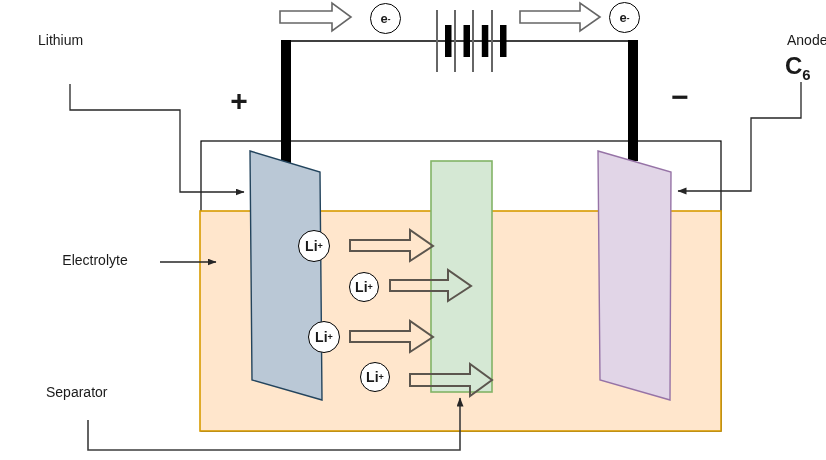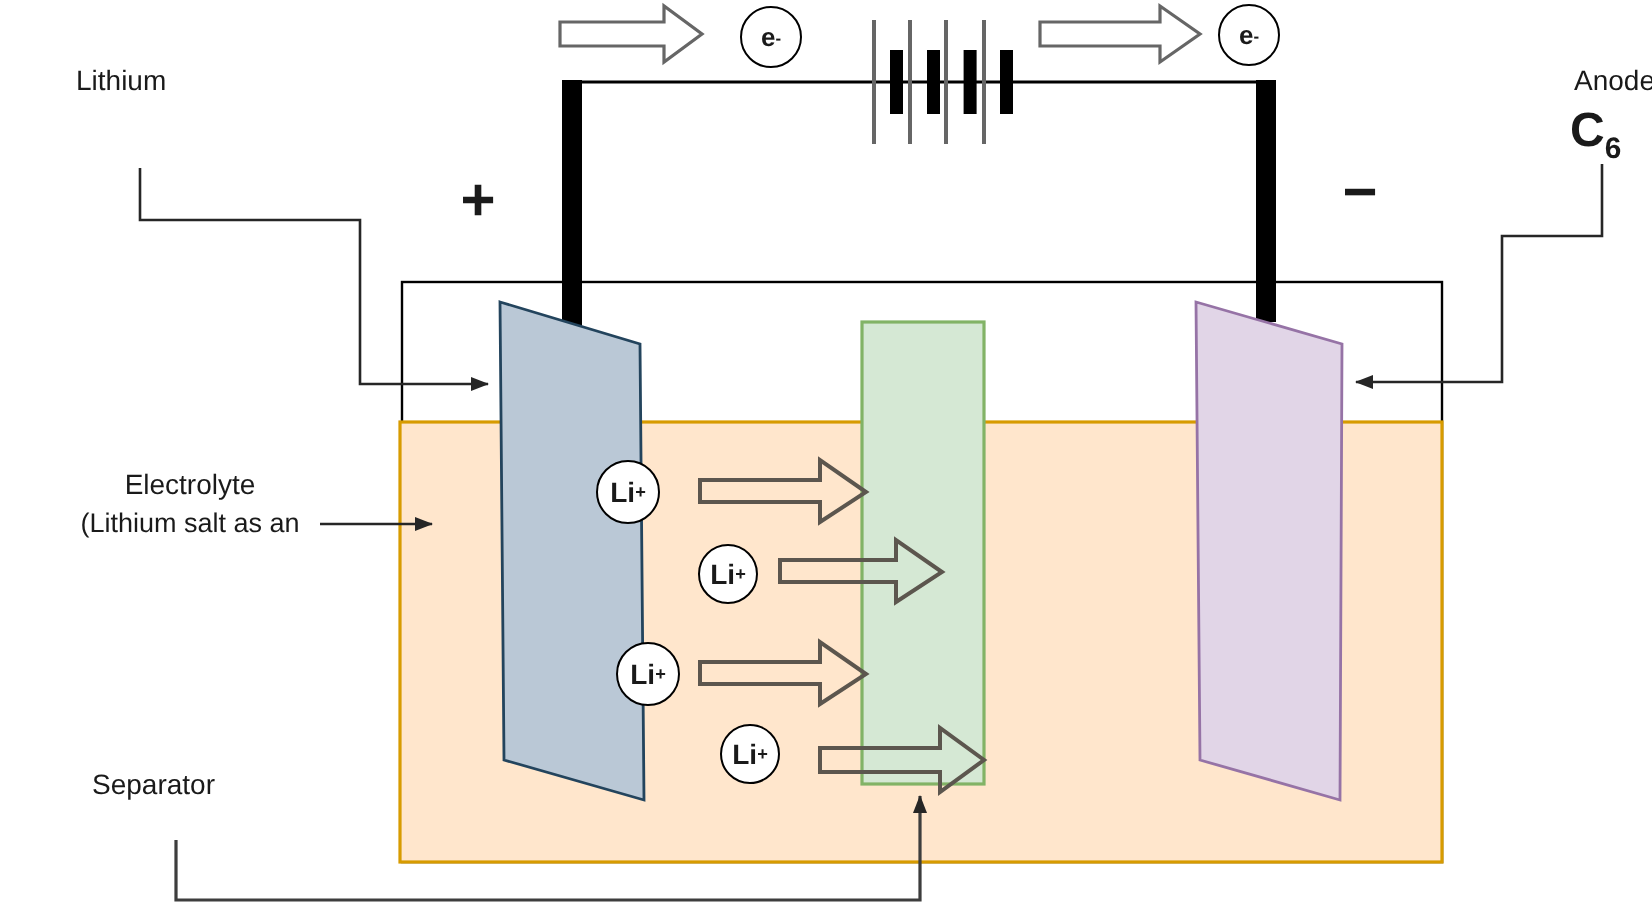--- a/index.html
+++ b/index.html
@@ -15,21 +15,21 @@
   .sign{font-weight:bold;font-size:30px;line-height:30px;text-align:center;width:30px;height:30px;}
   .badge{
     background:#fff;border:1.4px solid #000;border-radius:50%;
     display:flex;align-items:center;justify-content:center;
     font-weight:bold;box-sizing:border-box;
   }
   .badge sup{font-size:0.65em;line-height:0;}
   .e-badge{width:31px;height:31px;font-size:13px;}
   .li-badge{width:32px;height:32px;font-size:14px;}
   .li-badge.small{width:30px;height:30px;}
-  .elec-block{text-align:center;width:150px;font-size:13.5px;line-height:20px;}
+  .elec-block{text-align:center;width:150px;font-size:13.5px;line-height:20px;margin-top:18px;}
   .elec-block .t1{font-size:14px;}
 </style>
 </head>
 <body>
 
 <div class="canvas">
 
   <svg width="826" height="460" viewBox="0 0 826 460">
     <defs>
       <marker id="ah" markerWidth="11" markerHeight="9" refX="8.5" refY="3.5" orient="auto" markerUnits="userSpaceOnUse">
@@ -107,18 +107,17 @@
   <div class="sign abs" style="left:224px;top:86px;">+</div>
 
   <div class="lbl abs" style="left:787px;top:32px;">Anode</div>
   <div class="formula abs" style="left:785px;top:52px;">
     <span>C</span><sub>6</sub>
   </div>
   <div class="sign abs" style="left:665px;top:82px;">−</div>
 
   <div class="elec-block abs" style="left:20px;top:232px;">
     <div class="t1">Electrolyte</div>
-    <div>(Lithium salt as an</div>
   </div>
 
   <div class="lbl abs" style="left:46px;top:384px;">Separator</div>
 
 </div>
 
 </body></html>

